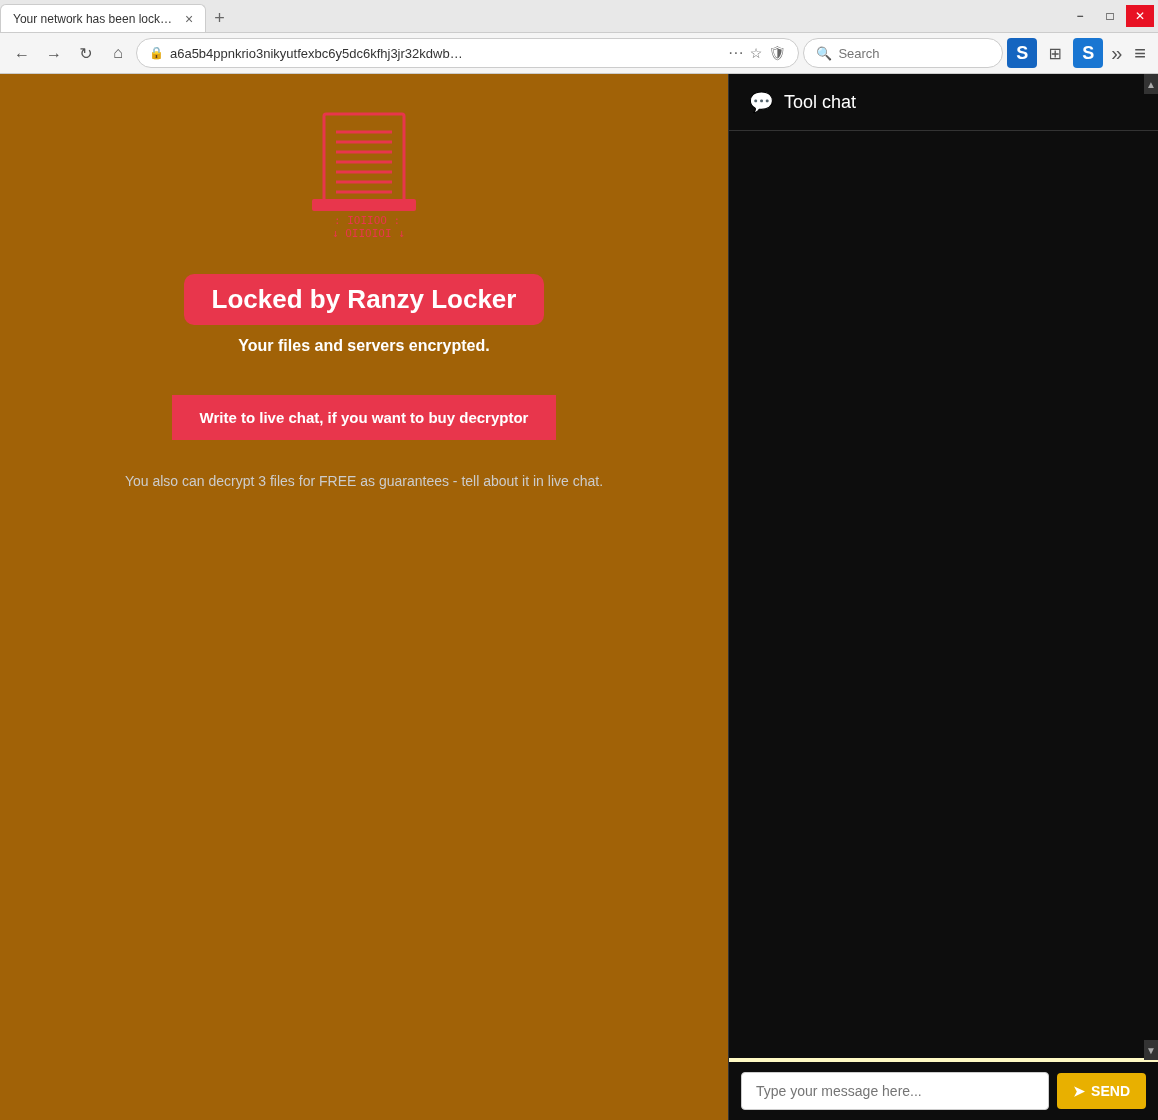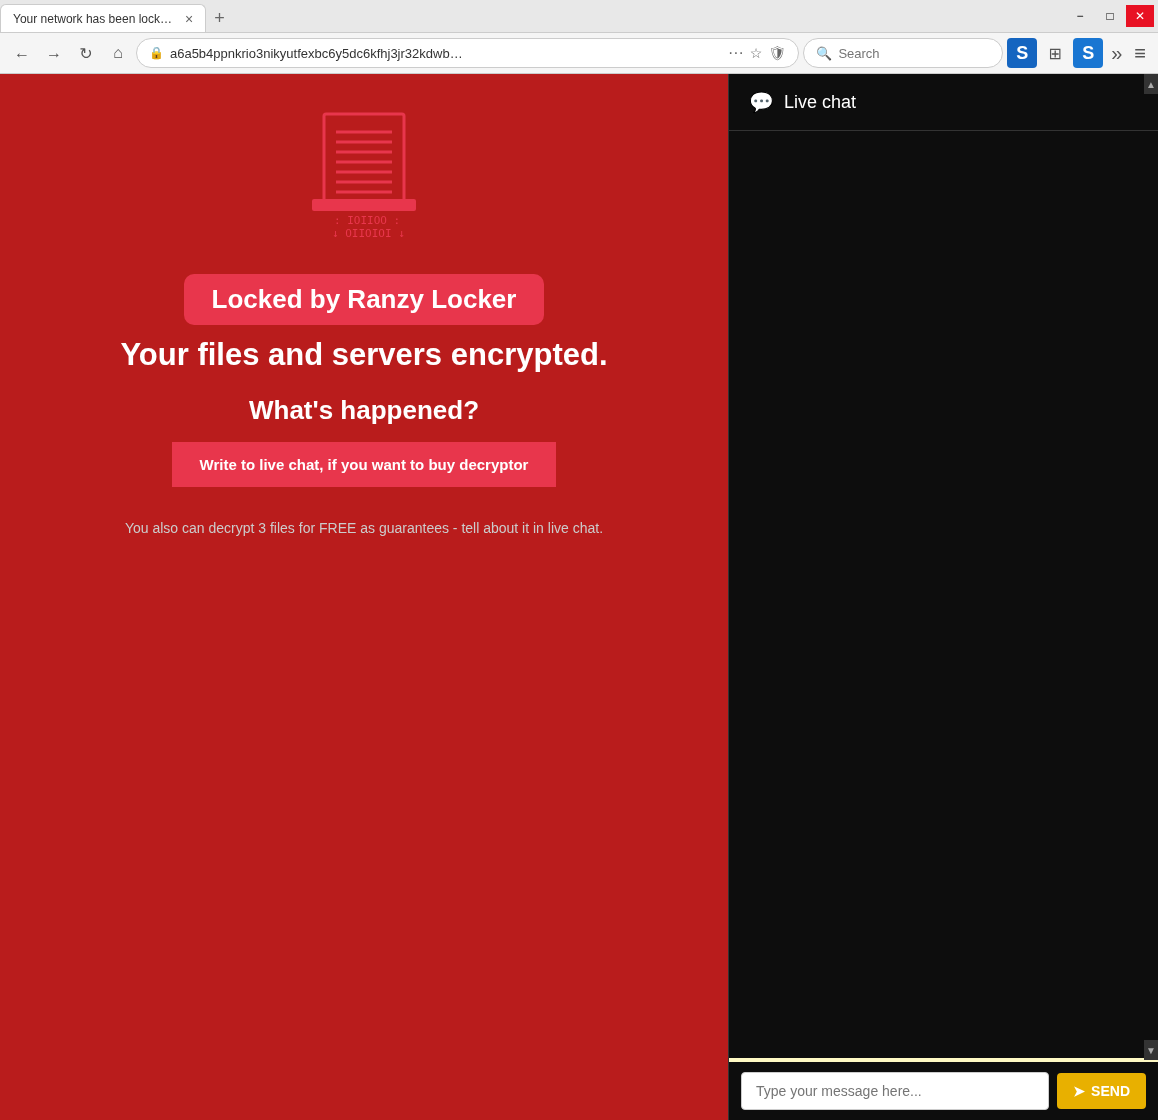--- a/index.html
+++ b/index.html
@@ -174,44 +174,44 @@
     .content-area {
       display: flex;
       width: 100%;
       height: calc(1120px - 74px);
       background: white;
     }
 
     
     .main-page {
       flex: 1;
-      background: #b91c1c;
+      background: #a16207;
       overflow-y: auto;
       display: flex;
       flex-direction: column;
       align-items: center;
       padding: 30px 20px;
     }
 
     .locked-badge {
       background: #e8364c;
       color: white;
       font-size: 26px;
       font-weight: bold;
       padding: 10px 28px;
       margin-bottom: 12px;
       display: inline-block;
       border-radius: 10px;
     }
 
     .subtitle {
       color: white;
-      font-size: 31px;
-      font-weight: bold;
-      margin-bottom: 22px;
+      font-size: 16px;
+      font-weight: bold;
+      margin-bottom: 40px;
       text-align: center;
     }
 
     .section-title {
       color: white;
       font-size: 26px;
       font-weight: bold;
       margin-bottom: 16px;
       text-align: center;
     }
@@ -433,37 +433,36 @@
 
       <rect x="28" y="95" width="104" height="12" rx="2" fill="#e8364c"></rect>
 
       <text x="50" y="120" font-family="monospace" font-size="11" fill="#e8364c">: IOIIOO :</text>
       <text x="48" y="133" font-family="monospace" font-size="11" fill="#e8364c">↓ OIIOIOI ↓</text>
     </svg>
 
     <div class="locked-badge">Locked by Ranzy Locker</div>
     <div class="subtitle">Your files and servers encrypted.</div>
 
-    <div class="section-title">What's happened?</div>
 
 
     <div class="cta-badge">Write to live chat, if you want to buy decryptor</div>
 
     <div class="footer-text">You also can decrypt 3 files for FREE as guarantees - tell about it in live chat.</div>
   </div>
 
   <div class="live-chat-panel">
 
     <div class="scrollbar-up" style="position:absolute;right:0;top:0;width:14px;height:20px;background:#333;display:flex;align-items:center;justify-content:center;color:#aaa;font-size:10px;">▲</div>
 
     <div class="scrollbar-down" style="position:absolute;right:0;bottom:60px;width:14px;height:20px;background:#333;display:flex;align-items:center;justify-content:center;color:#aaa;font-size:10px;">▼</div>
 
     <div class="chat-header">
       <span class="chat-bubble-icon">💬</span>
-      <span class="chat-title">Live chat</span>
+      <span class="chat-title">Tool chat</span>
     </div>
 
     <div class="chat-body">
       
     </div>
 
     <div class="chat-footer">
       <input class="chat-input" type="text" placeholder="Type your message here..." style="">
       <button class="send-btn">
         <span>➤</span>

